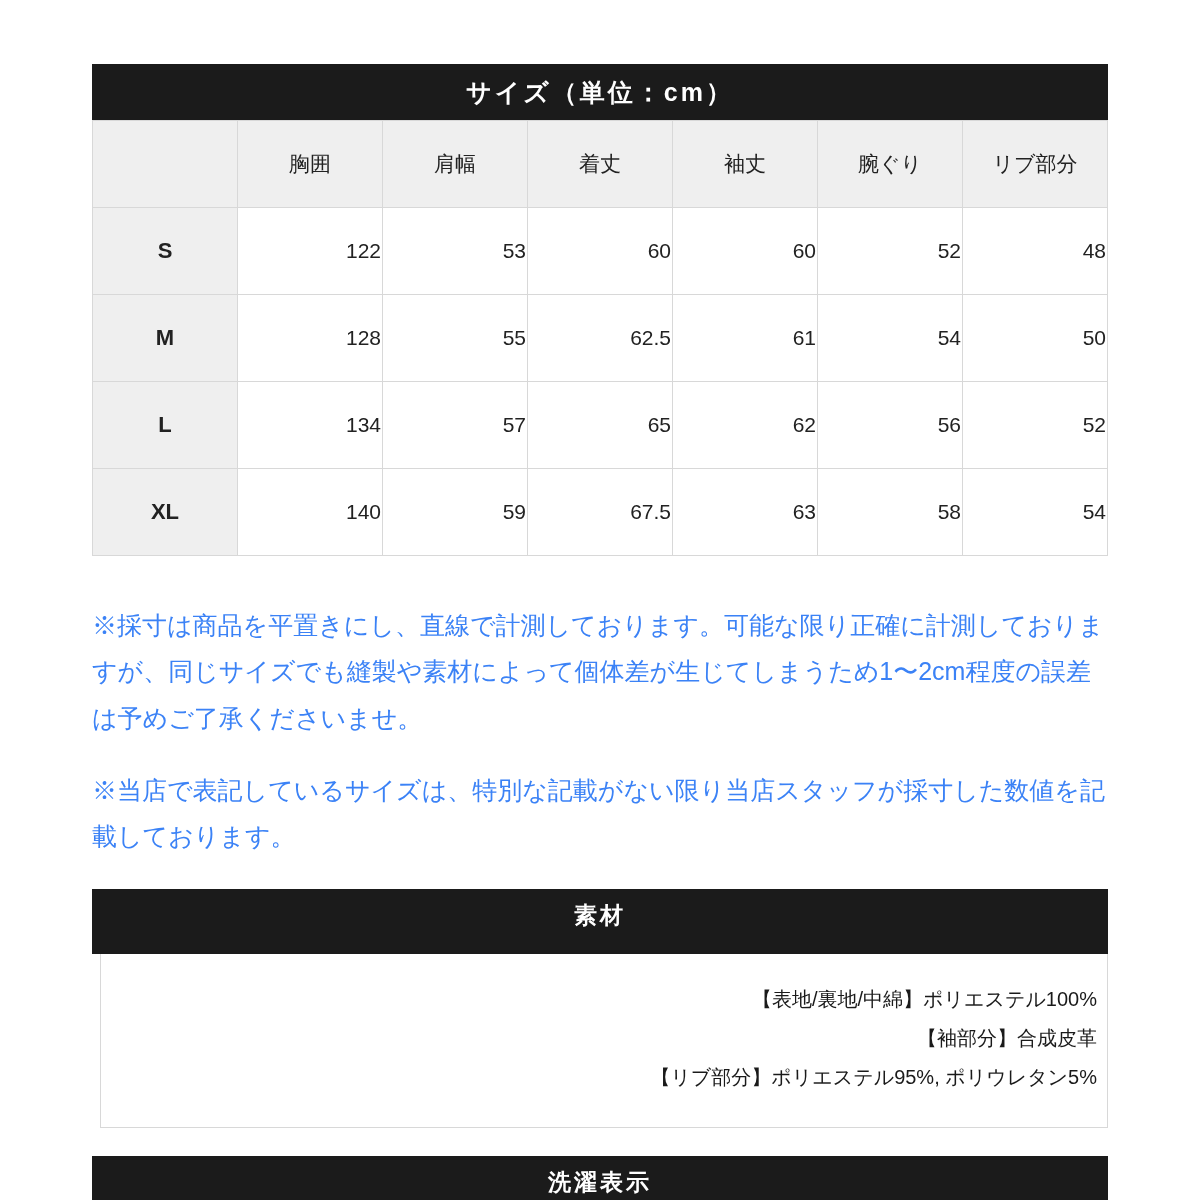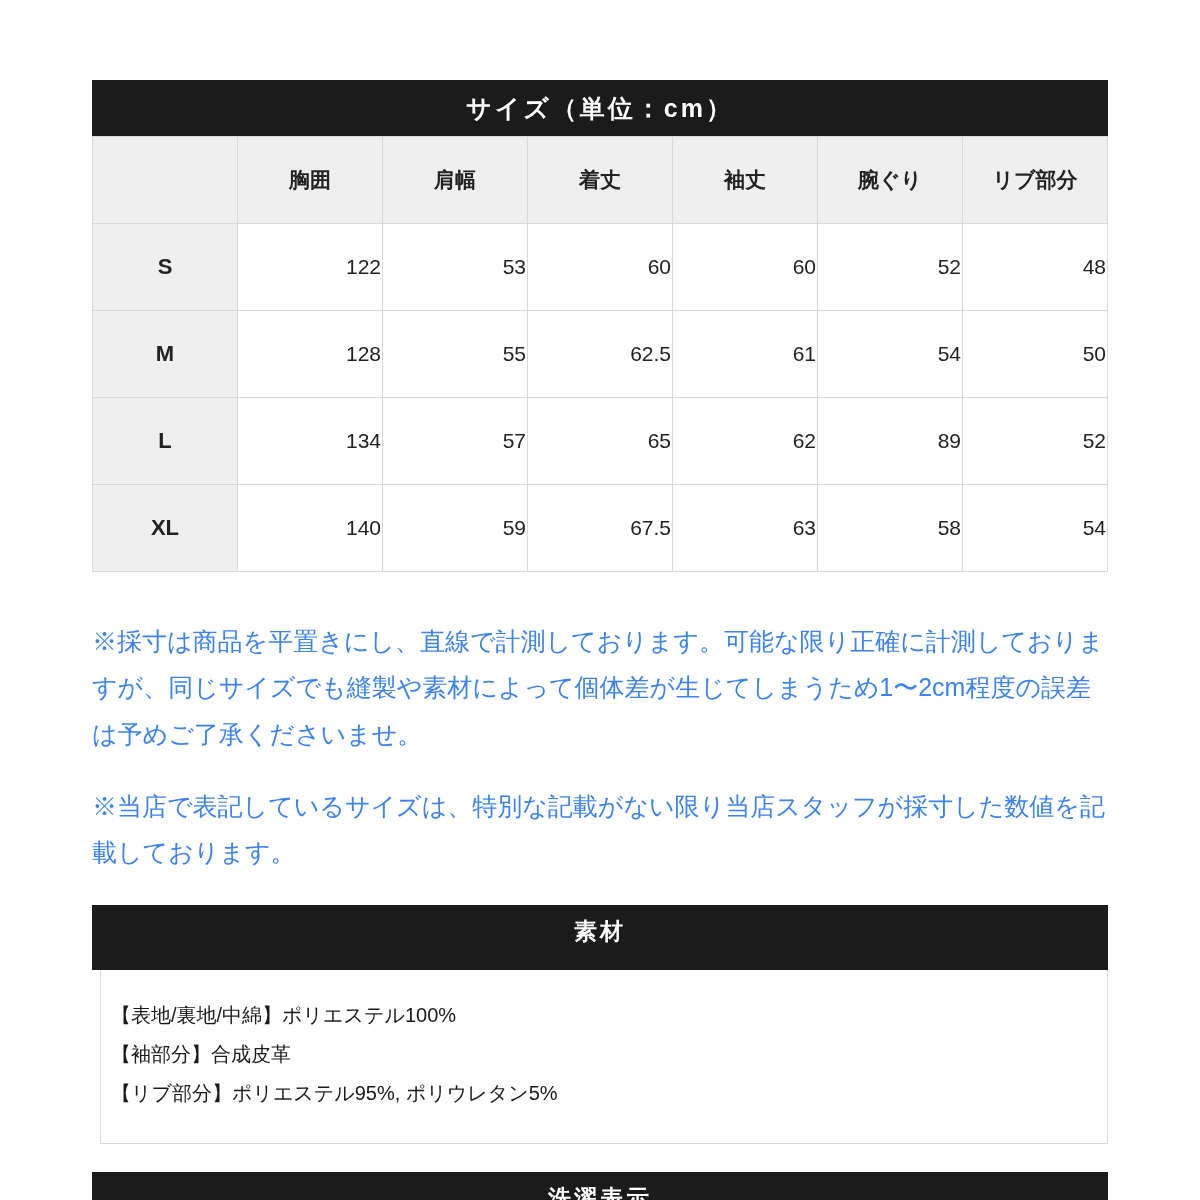--- a/index.html
+++ b/index.html
@@ -17,21 +17,21 @@
   .page {
     position: relative;
     width: 1200px;
     height: 1200px;
     box-sizing: border-box;
     padding: 0 92px;
   }
 
   
   .size-block {
-    margin-top: 80px;
+    margin-top: 64px;
   }
   .band-title {
     background: #1b1b1b;
     color: #ffffff;
     text-align: center;
     font-size: 25px;
     font-weight: bold;
     letter-spacing: 3px;
     height: 56px;
     line-height: 56px;
@@ -43,21 +43,21 @@
   }
   table.size th, table.size td {
     border: 1px solid #d8d8d8;
     text-align: center;
     font-size: 21px;
     color: #222;
   }
   table.size thead th {
     background: #efefef;
     height: 84px;
-    font-weight: bold;
+    font-weight: normal;
     font-size: 21px;
   }
   table.size thead th.corner {
     background: #efefef;
   }
   table.size tbody th {
     background: #efefef;
     height: 84px;
     font-weight: bold;
     font-size: 22px;
@@ -87,21 +87,21 @@
   }
   .band-title.small {
     height: 65px;
     line-height: 52px;
     font-size: 23px;
   }
   .material-body {
     border: 1px solid #d8d8d8;
     border-top: none;
     padding: 26px 10px 30px 10px;
-    text-align: left;
+    text-align: right;
     font-size: 20px;
     line-height: 1.95;
     color: #1a1a1a;
     margin-left: 8px;
   }
   .material-body div { white-space: nowrap; }
 
   
   .wash-block {
     margin-top: 28px;
@@ -158,21 +158,21 @@
           <td>61</td>
           <td>54</td>
           <td>50</td>
         </tr>
         <tr>
           <th>L</th>
           <td>134</td>
           <td>57</td>
           <td>65</td>
           <td>62</td>
-          <td>89</td>
+          <td>56</td>
           <td>52</td>
         </tr>
         <tr>
           <th>XL</th>
           <td>140</td>
           <td>59</td>
           <td>67.5</td>
           <td>63</td>
           <td>58</td>
           <td>54</td>

